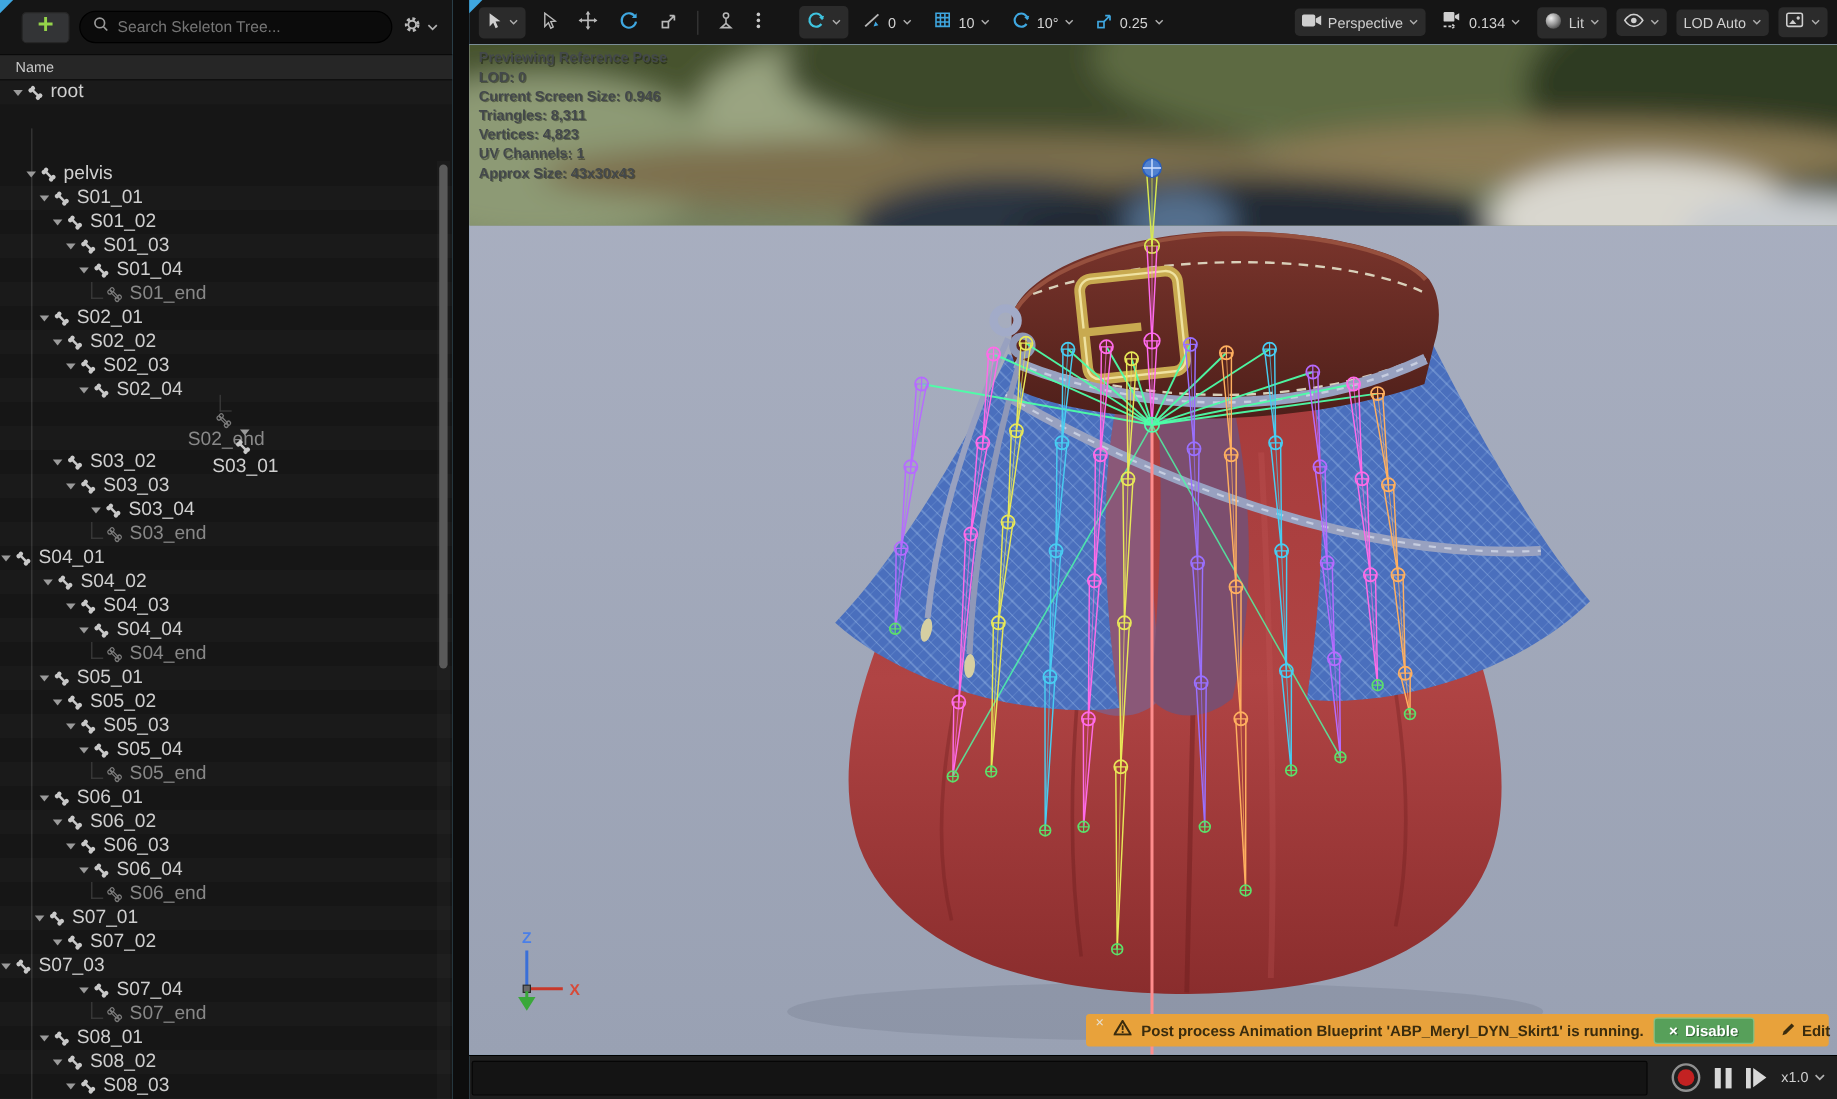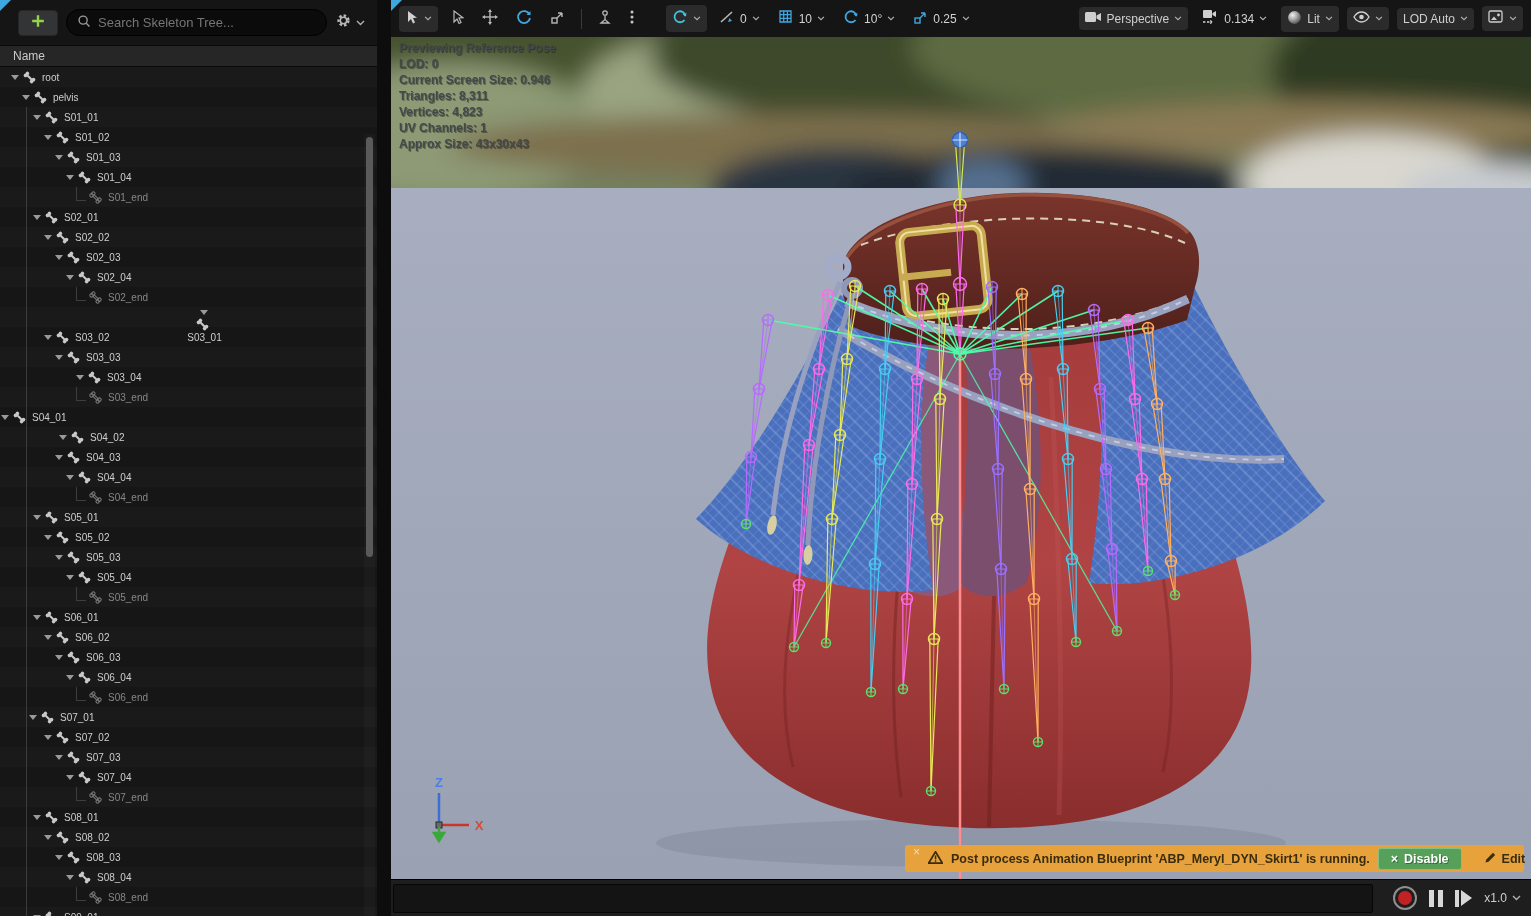--- a/index.html
+++ b/index.html
@@ -16,21 +16,21 @@
     display:flex; align-items:center; justify-content:center; cursor:pointer; flex:none; }
   .search-box { flex:1; height:27px; background:#0b0b0b; border:1px solid #000; border-radius:14px;
     display:flex; align-items:center; padding:0 10px; gap:7px; }
   .search-box input { background:transparent; border:none; outline:none; color:#cfcfcf; font-size:13px; width:100%; }
   .search-box input::placeholder { color:#767676; }
   .icon-btn { display:flex; align-items:center; gap:4px; cursor:pointer; }
   .col-header { height:22px; background:#262626; border-top:1px solid #0a0a0a; border-bottom:1px solid #0a0a0a;
     color:#c9c9c9; font-size:12px; display:flex; align-items:center; padding-left:13px; }
   .tree { position:relative; height:849px; overflow:hidden; background:#161616; }
   .tree-spine { position:absolute; width:1px; background:#3a3a3a; left:26px; top:40px; bottom:-10px; }
-  .tree-row { position:relative; display:flex; align-items:center; height:20px; font-size:10px; color:#cfcfcf; cursor:pointer; }
+  .tree-row { position:relative; display:flex; align-items:center; height:20px; font-size:16px; color:#cfcfcf; cursor:pointer; }
   .tree-row:nth-child(even) { background:rgba(255,255,255,0.018); }
   .tree-row .tri { width:10px; height:10px; flex:none; position:relative; margin-right:2px; }
   .tree-row .tri::after { content:""; position:absolute; left:1px; top:3px;
     border-left:4px solid transparent; border-right:4px solid transparent; border-top:5px solid #9a9a9a; }
   .tree-row .elbow { width:10px; height:14px; flex:none; margin:-6px 2px 0 0;
     border-left:1px solid #3d3d3d; border-bottom:1px solid #3d3d3d; }
   .tree-row .b-ic { flex:none; margin-right:5px; display:flex; color:#c9c9c9; }
   .tree-row.end { color:#878787; }
   .tree-row.end .b-ic { color:#7b7b7b; }
   .scrollbar-thumb { position:absolute; left:366px; top:70px; width:7px; height:420px;
@@ -136,21 +136,21 @@
                 <circle cx="6.6" cy="3.4" r="2"></circle>
                 <circle cx="9.4" cy="3.4" r="2"></circle>
                 <rect x="6.9" y="3.4" width="2.2" height="9.2"></rect>
                 <circle cx="6.6" cy="12.6" r="2"></circle>
                 <circle cx="9.4" cy="12.6" r="2"></circle>
               </g>
             </svg>
           </span>
           <span>root</span>
         </div>
-        <div class="tree-row" style="padding-left: 21px;">
+        <div class="tree-row" style="padding-left: 21px; margin-top: 48px;">
           <span class="tri"></span>
           <span class="b-ic">
             <svg width="15" height="15" viewBox="0 0 16 16">
               <g fill="currentColor" transform="rotate(-45 8 8)">
                 <circle cx="6.6" cy="3.4" r="2"></circle>
                 <circle cx="9.4" cy="3.4" r="2"></circle>
                 <rect x="6.9" y="3.4" width="2.2" height="9.2"></rect>
                 <circle cx="6.6" cy="12.6" r="2"></circle>
                 <circle cx="9.4" cy="12.6" r="2"></circle>
               </g>
@@ -286,21 +286,21 @@
                 <circle cx="6.6" cy="3.4" r="2"></circle>
                 <circle cx="9.4" cy="3.4" r="2"></circle>
                 <rect x="6.9" y="3.4" width="2.2" height="9.2"></rect>
                 <circle cx="6.6" cy="12.6" r="2"></circle>
                 <circle cx="9.4" cy="12.6" r="2"></circle>
               </g>
             </svg>
           </span>
           <span>S02_04</span>
         </div>
-        <div class="tree-row end" style="padding-left: 76px;">
+        <div class="tree-row end" style=" flex-direction: column;">
           <span class="elbow"></span>
           <span class="b-ic">
             <svg width="15" height="15" viewBox="0 0 16 16">
               <g fill="none" stroke="currentColor" stroke-width="1.1" transform="rotate(-45 8 8)">
                 <circle cx="6.6" cy="3.4" r="1.8"></circle>
                 <circle cx="9.4" cy="3.4" r="1.8"></circle>
                 <path d="M7 4.8v7M9 4.8v7"></path>
                 <circle cx="6.6" cy="12.6" r="1.8"></circle>
                 <circle cx="9.4" cy="12.6" r="1.8"></circle>
               </g>
@@ -391,21 +391,21 @@
                 <circle cx="6.6" cy="3.4" r="2"></circle>
                 <circle cx="9.4" cy="3.4" r="2"></circle>
                 <rect x="6.9" y="3.4" width="2.2" height="9.2"></rect>
                 <circle cx="6.6" cy="12.6" r="2"></circle>
                 <circle cx="9.4" cy="12.6" r="2"></circle>
               </g>
             </svg>
           </span>
           <span>S04_01</span>
         </div>
-        <div class="tree-row" style="padding-left: 58px;">
+        <div class="tree-row" style="padding-left: 35px;">
           <span class="tri"></span>
           <span class="b-ic">
             <svg width="15" height="15" viewBox="0 0 16 16">
               <g fill="currentColor" transform="rotate(-45 8 8)">
                 <circle cx="6.6" cy="3.4" r="2"></circle>
                 <circle cx="9.4" cy="3.4" r="2"></circle>
                 <rect x="6.9" y="3.4" width="2.2" height="9.2"></rect>
                 <circle cx="6.6" cy="12.6" r="2"></circle>
                 <circle cx="9.4" cy="12.6" r="2"></circle>
               </g>
@@ -631,21 +631,21 @@
                 <circle cx="6.6" cy="3.4" r="2"></circle>
                 <circle cx="9.4" cy="3.4" r="2"></circle>
                 <rect x="6.9" y="3.4" width="2.2" height="9.2"></rect>
                 <circle cx="6.6" cy="12.6" r="2"></circle>
                 <circle cx="9.4" cy="12.6" r="2"></circle>
               </g>
             </svg>
           </span>
           <span>S07_02</span>
         </div>
-        <div class="tree-row" style="padding-left: 54px;">
+        <div class="tree-row" style="">
           <span class="tri"></span>
           <span class="b-ic">
             <svg width="15" height="15" viewBox="0 0 16 16">
               <g fill="currentColor" transform="rotate(-45 8 8)">
                 <circle cx="6.6" cy="3.4" r="2"></circle>
                 <circle cx="9.4" cy="3.4" r="2"></circle>
                 <rect x="6.9" y="3.4" width="2.2" height="9.2"></rect>
                 <circle cx="6.6" cy="12.6" r="2"></circle>
                 <circle cx="9.4" cy="12.6" r="2"></circle>
               </g>

